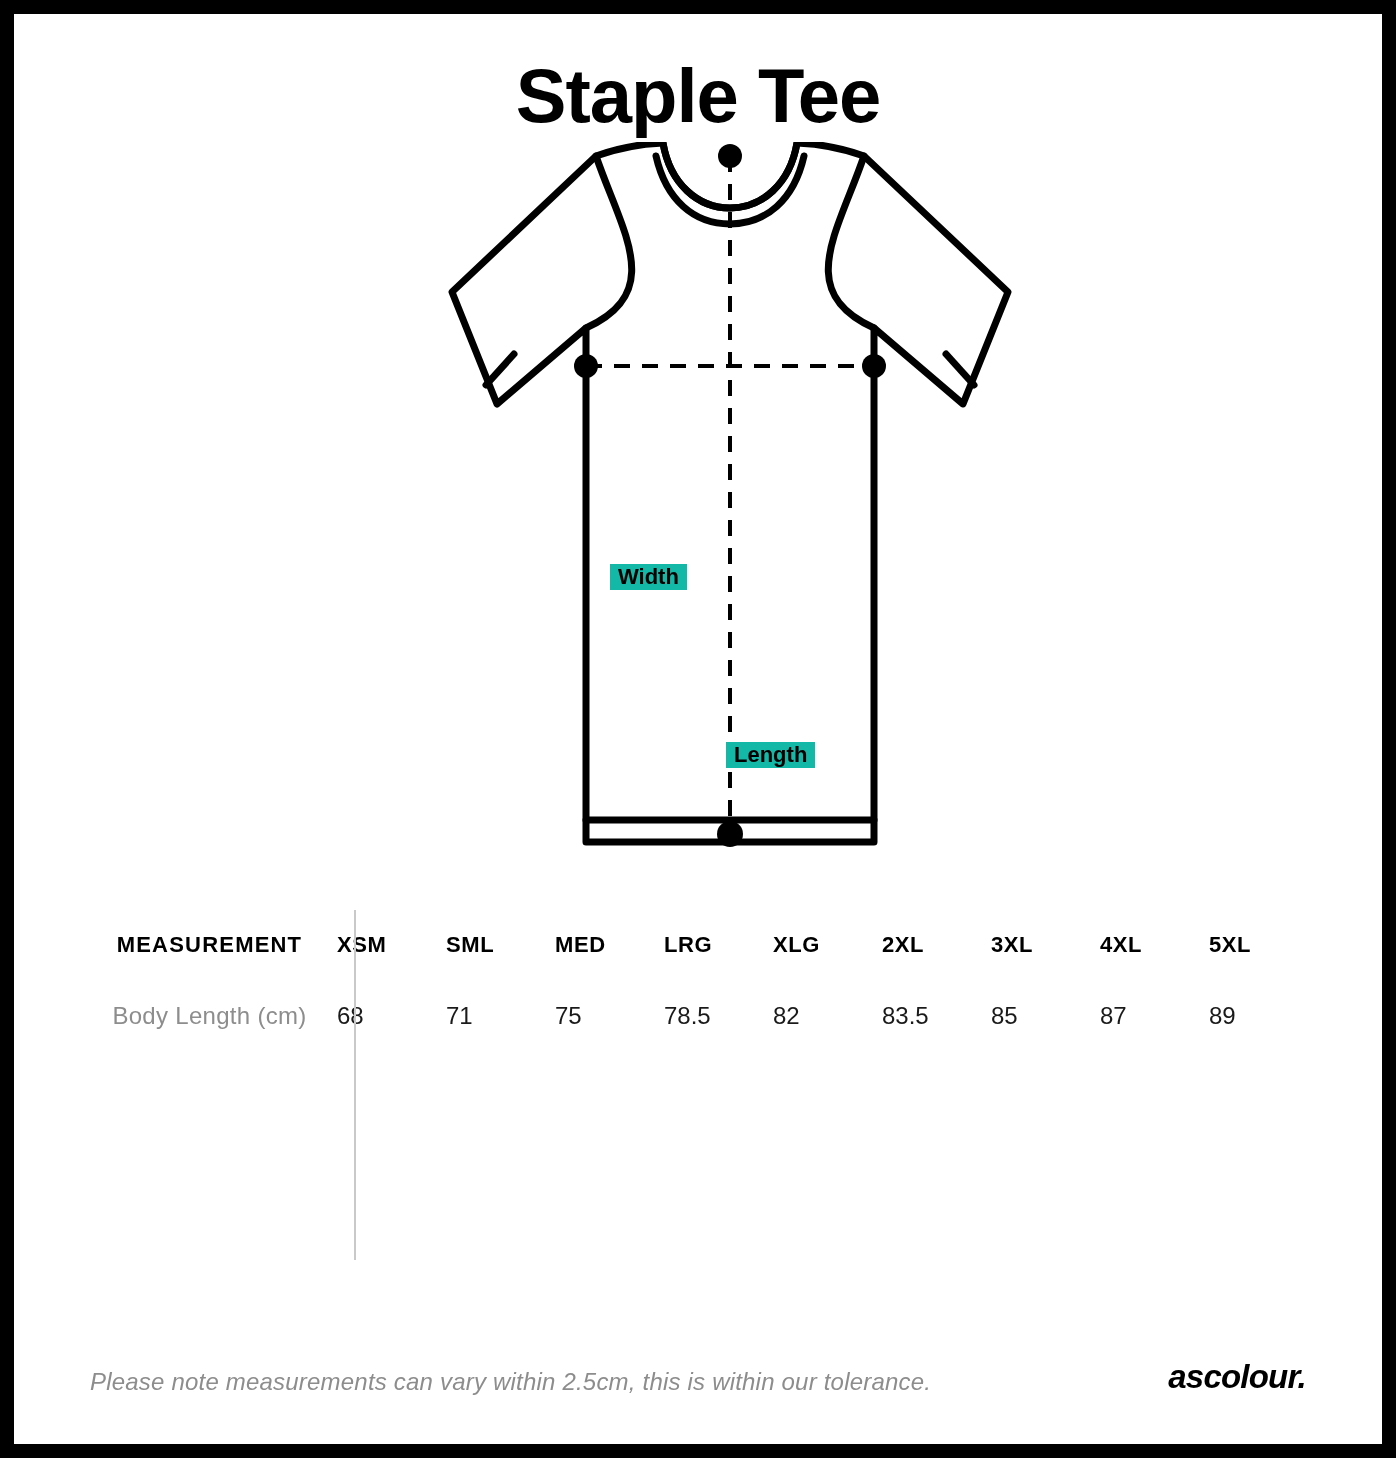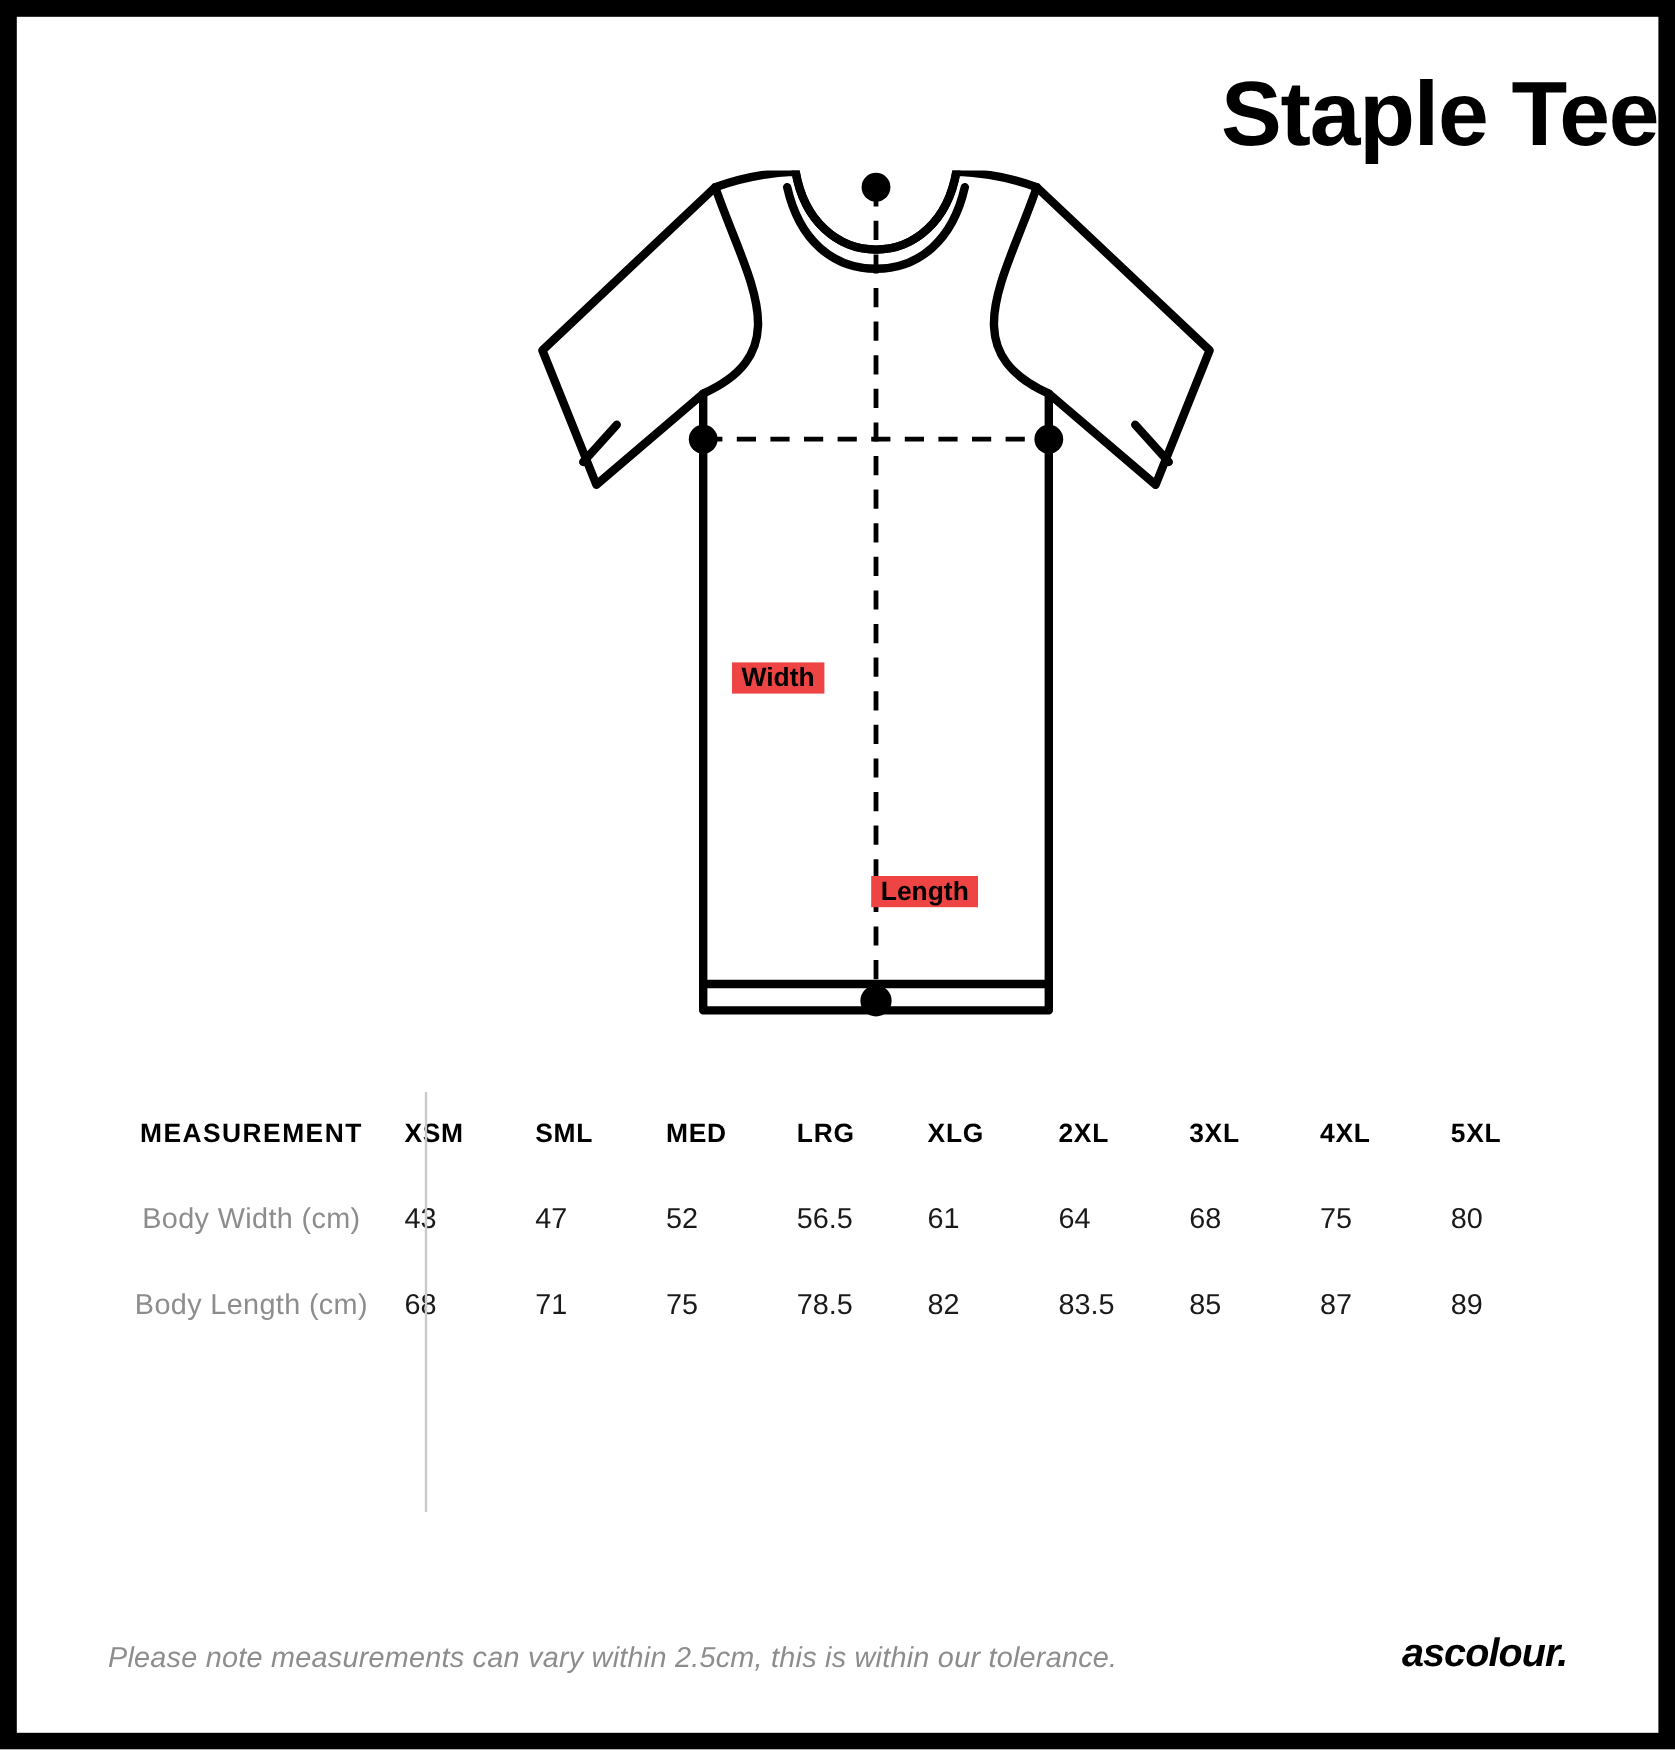--- a/index.html
+++ b/index.html
@@ -19,21 +19,21 @@
   #card {
     width: 100%;
     height: 100%;
     background: #ffffff;
     position: relative;
     overflow: hidden;
   }
 
   
   .title {
-    text-align: right;
+    text-align: center;
     font-size: 76px;
     font-weight: bold;
     letter-spacing: -1px;
     color: #000;
     margin: 40px 0 0 0;
     line-height: 1.1;
   }
 
   
   .diagram-wrap {
@@ -44,23 +44,24 @@
   }
   .diagram-wrap svg {
     display: block;
     margin: 0 auto;
   }
   .dim-label {
     position: absolute;
     font-size: 22px;
     font-weight: bold;
     color: #000;
-    background: #ef4444;
+    background: #14b8a6;
     padding: 0 8px;
     white-space: nowrap;
+    margin-top: 12px;
   }
   .dim-width { left: 596px; top: 410px; }
   .dim-length { left: 712px; top: 588px; }
 
   
   .table-area {
     position: relative;
     padding: 0 66px 0 66px;
     margin-top: 8px;
   }
@@ -208,32 +209,20 @@
             <th>LRG</th>
             <th>XLG</th>
             <th>2XL</th>
             <th>3XL</th>
             <th>4XL</th>
             <th>5XL</th>
           </tr>
         </thead>
         <tbody>
           <tr>
-            <td class="first-col">Body Width (cm)</td>
-            <td>43</td>
-            <td>47</td>
-            <td>52</td>
-            <td>56.5</td>
-            <td>61</td>
-            <td>64</td>
-            <td>68</td>
-            <td>75</td>
-            <td>80</td>
-          </tr>
-          <tr>
             <td class="first-col">Body Length (cm)</td>
             <td>68</td>
             <td>71</td>
             <td>75</td>
             <td>78.5</td>
             <td>82</td>
             <td>83.5</td>
             <td>85</td>
             <td>87</td>
             <td>89</td>

